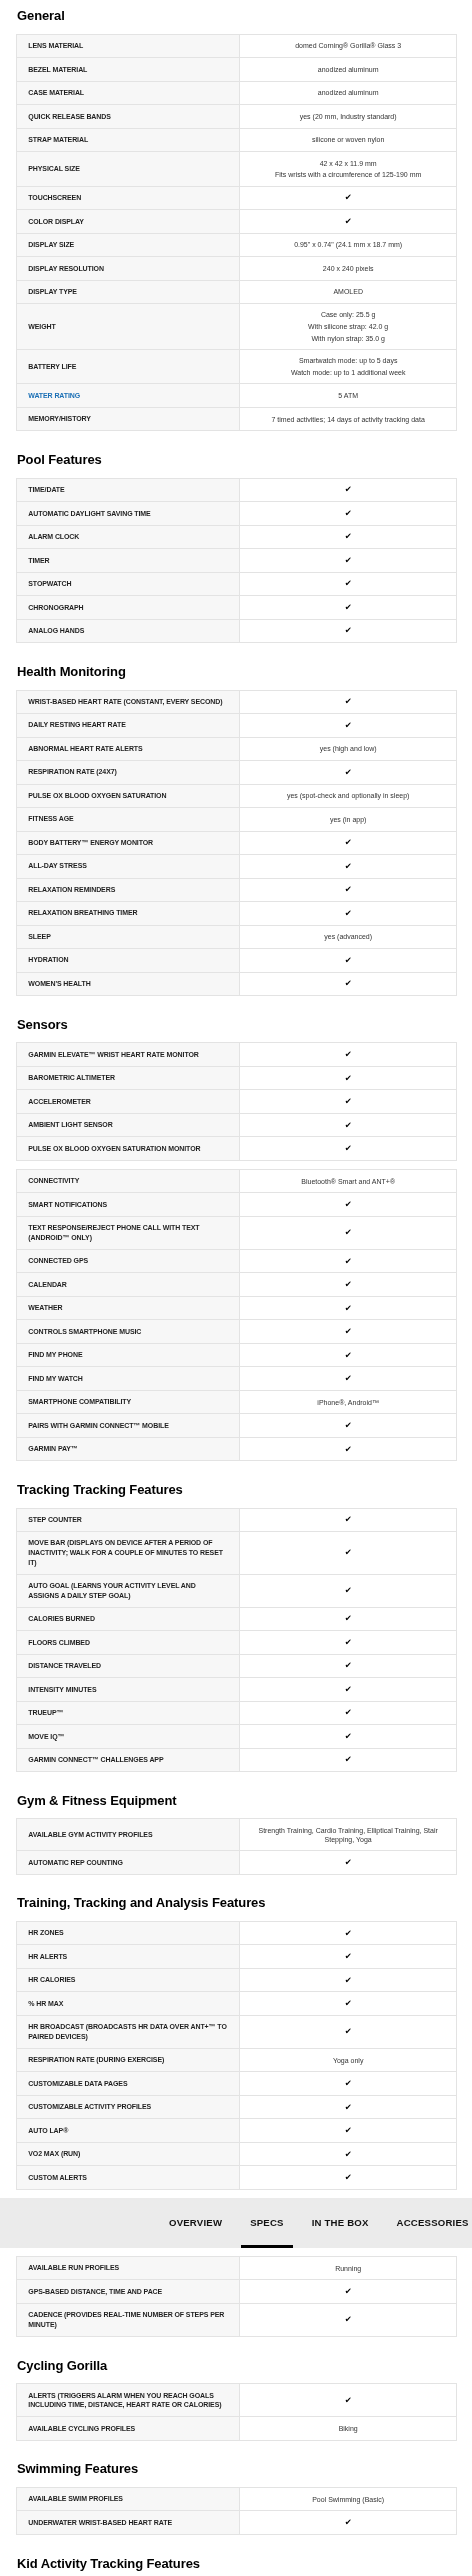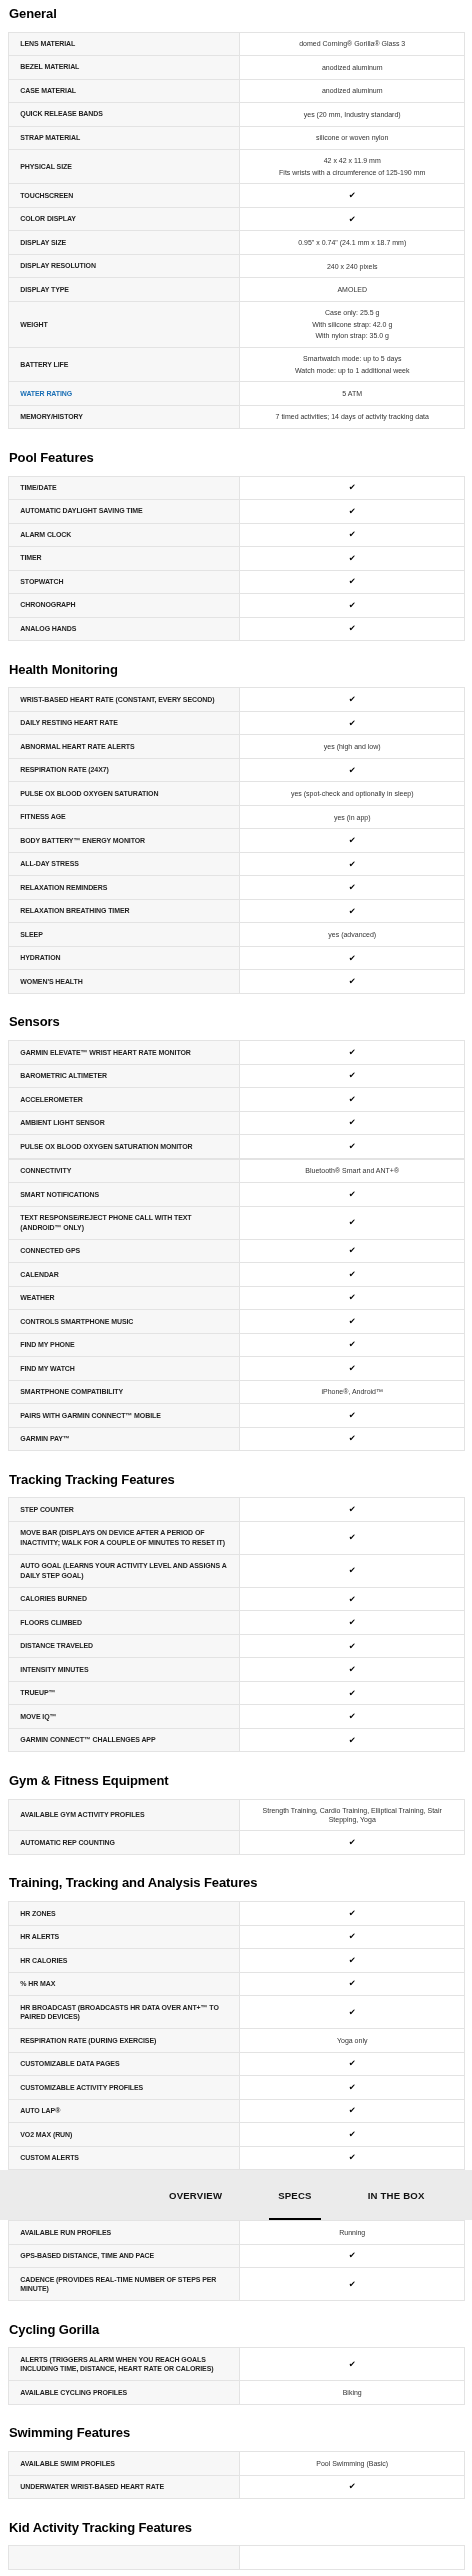--- a/index.html
+++ b/index.html
@@ -2,21 +2,21 @@
 <html style="font-size:10.3px"><head>
 <meta charset="utf-8">
 <style>
   html,body{margin:0;padding:0;background:#fff;}
   body{
     width:473px;
     font-family:"Liberation Sans", sans-serif;
     color:#333;
     padding-bottom:9px;
   }
-  .spec-section{margin:0;}
+  .spec-section{margin:8px;}
   .section-heading{
     font-size:13px;
     line-height:15.4px;
     font-weight:700;
     color:#000;
     letter-spacing:-0.1px;
     margin:20.6px 9px 10.3px 9px;
   }
   .spec-section:first-child .section-heading{margin-top:5.8px;}
   .spec-table{
@@ -69,21 +69,21 @@
     font-size:8.4px;
     line-height:9px;
     color:#000;
   }
   .page-nav{
     height:50px;
     background:#ebebeb;
     display:flex;
     align-items:stretch;
     padding-left:169px;
-    gap:56px;
+    gap:28px;
     overflow:hidden;
     white-space:nowrap;
     width:473px;
     box-sizing:border-box;
   }
   .nav-tab{
     position:relative;
     display:flex;
     align-items:center;
     font-size:9.6px;

